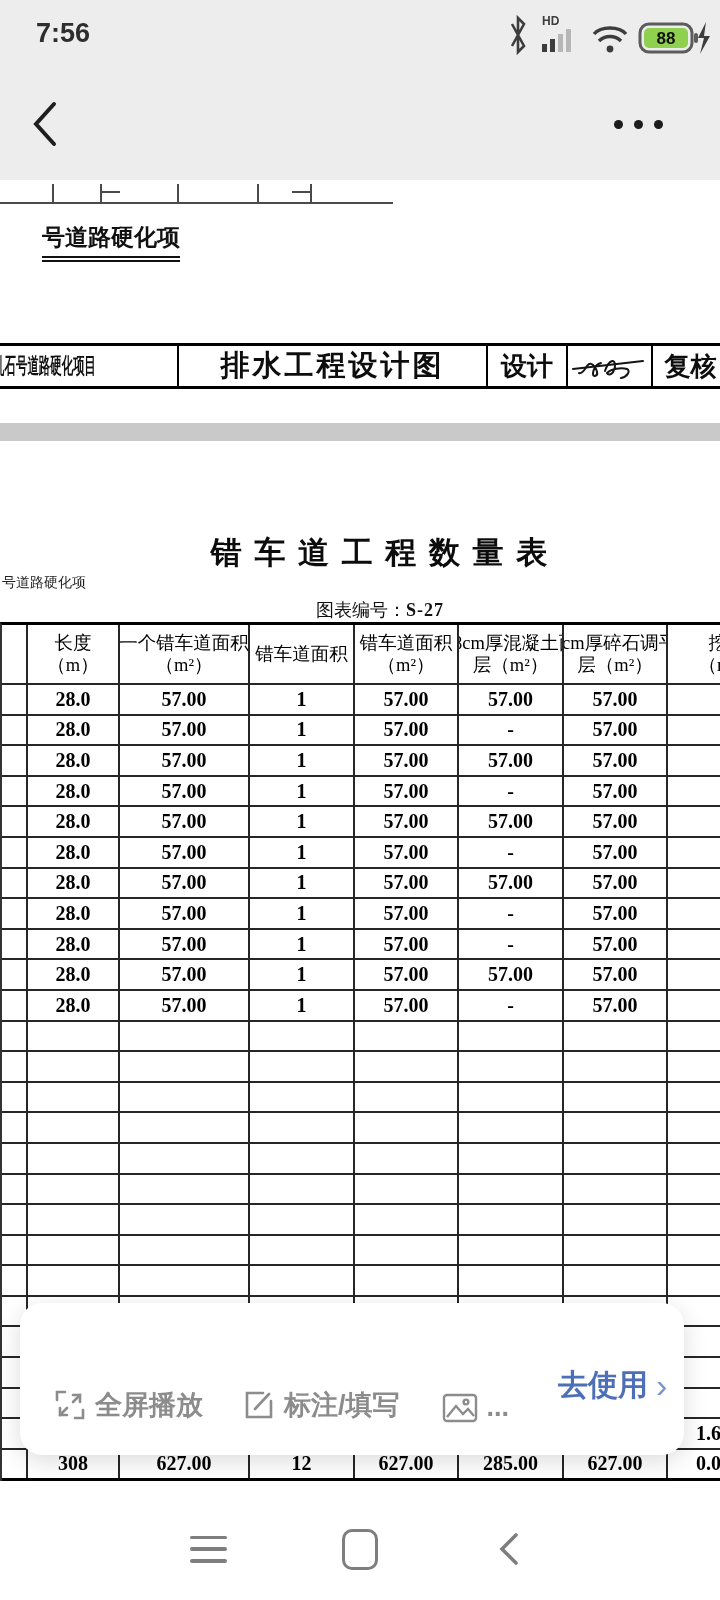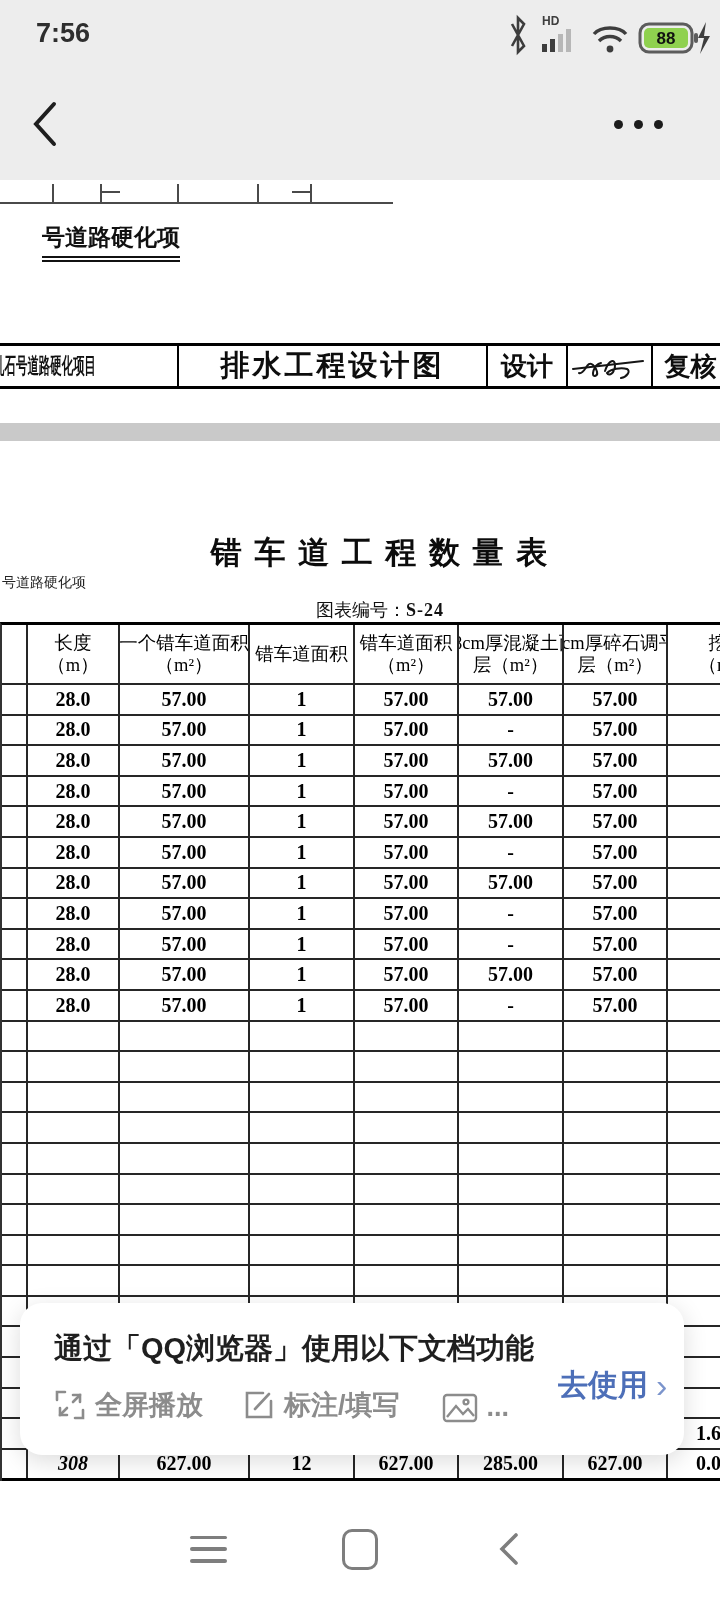--- a/index.html
+++ b/index.html
@@ -161,21 +161,21 @@
       </svg>
     </div>
     <div class="c review">复核</div>
   </div>
 
   <div class="pagesep"></div>
 
   <div class="sheet-title">错 车 道 工 程 数 量 表</div>
   <div class="left-frag">号道路硬化项</div>
   <div class="chartno">
-    <span>图表编号：</span><b>S-24</b>
+    <span>图表编号：</span><b>S-27</b>
   </div>
 
   <div class="grid" id="qtable">
       <div class="tr head">
         <div class="th" style="width: 26px;">
           <span></span>
         </div>
         <div class="th" style="width: 92px;">
           <span>长度</span>
           <span>（m）</span>
@@ -451,36 +451,35 @@
         <div class="td" style="width: 105px;"></div>
         <div class="td" style="width: 104px;"></div>
         <div class="td" style="width: 105px;"></div>
         <div class="td" style="width: 104px;"></div>
         <div class="td fragcell" style="width: 120px;">
           <span>1.6</span>
         </div>
       </div>
       <div class="tr total">
         <div class="td" style="width: 26px;"></div>
-        <div class="td" style="width: 92px; font-style: italic;">308</div>
+        <div class="td" style="width: 92px;">308</div>
         <div class="td" style="width: 130px;">627.00</div>
         <div class="td" style="width: 105px;">12</div>
         <div class="td" style="width: 104px;">627.00</div>
         <div class="td" style="width: 105px;">285.00</div>
         <div class="td" style="width: 104px;">627.00</div>
         <div class="td fragcell" style="width: 120px;">
           <span>0.00</span>
         </div>
       </div>
     </div>
 
 </div>
 
 <div class="popup">
-  <div class="ptitle">通过「QQ浏览器」使用以下文档功能</div>
 
   <div class="pactions">
     <div class="paction pa1">
       <svg width="32" height="32" viewBox="0 0 32 32">
         <g stroke="#8c8c8c" stroke-width="2.6" fill="none" stroke-linecap="round">
           <path d="M3 11 L3 3 L11 3"></path>
             <path d="M21 29 L29 29 L29 21"></path>
           <path d="M19 6 L26 6 L26 13"></path>
             <path d="M13 26 L6 26 L6 19"></path>
           <path d="M26 6 L19 13"></path>

